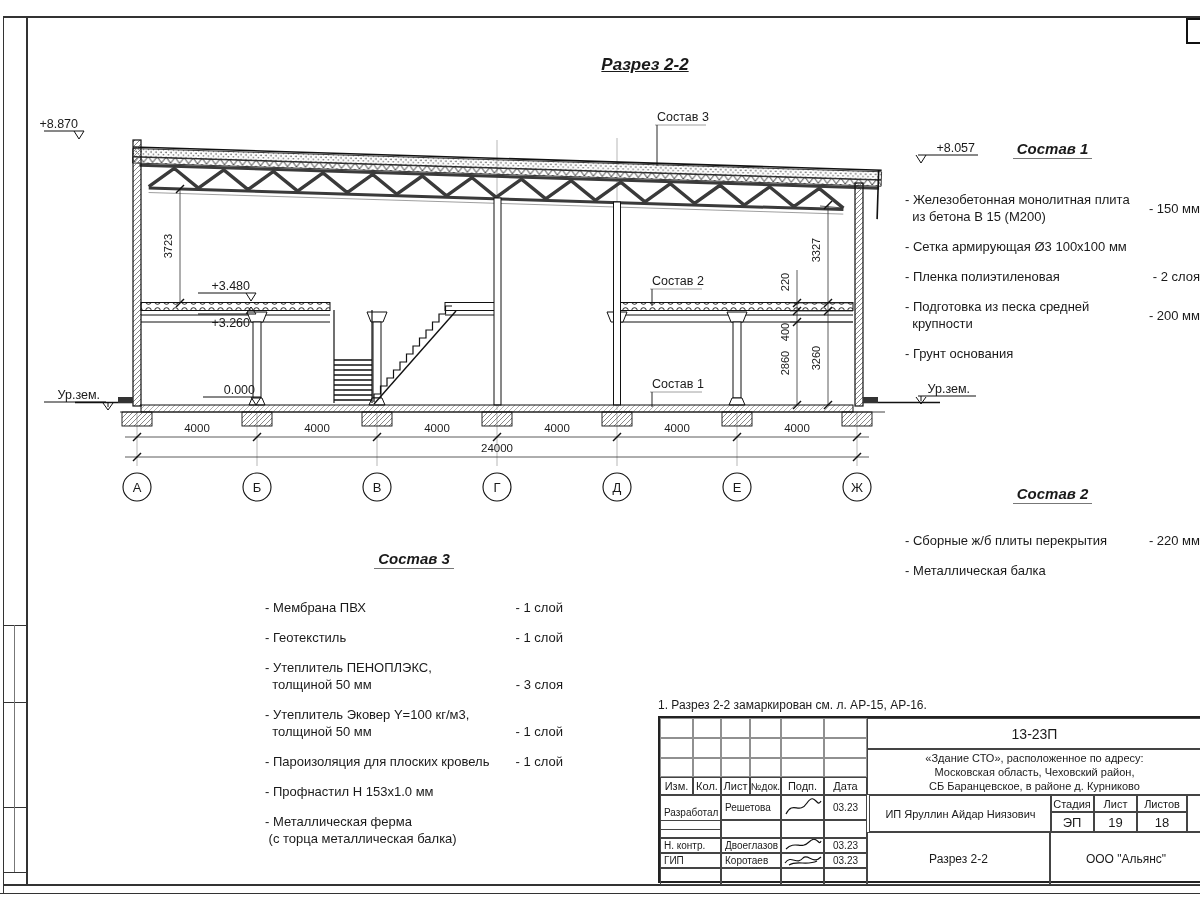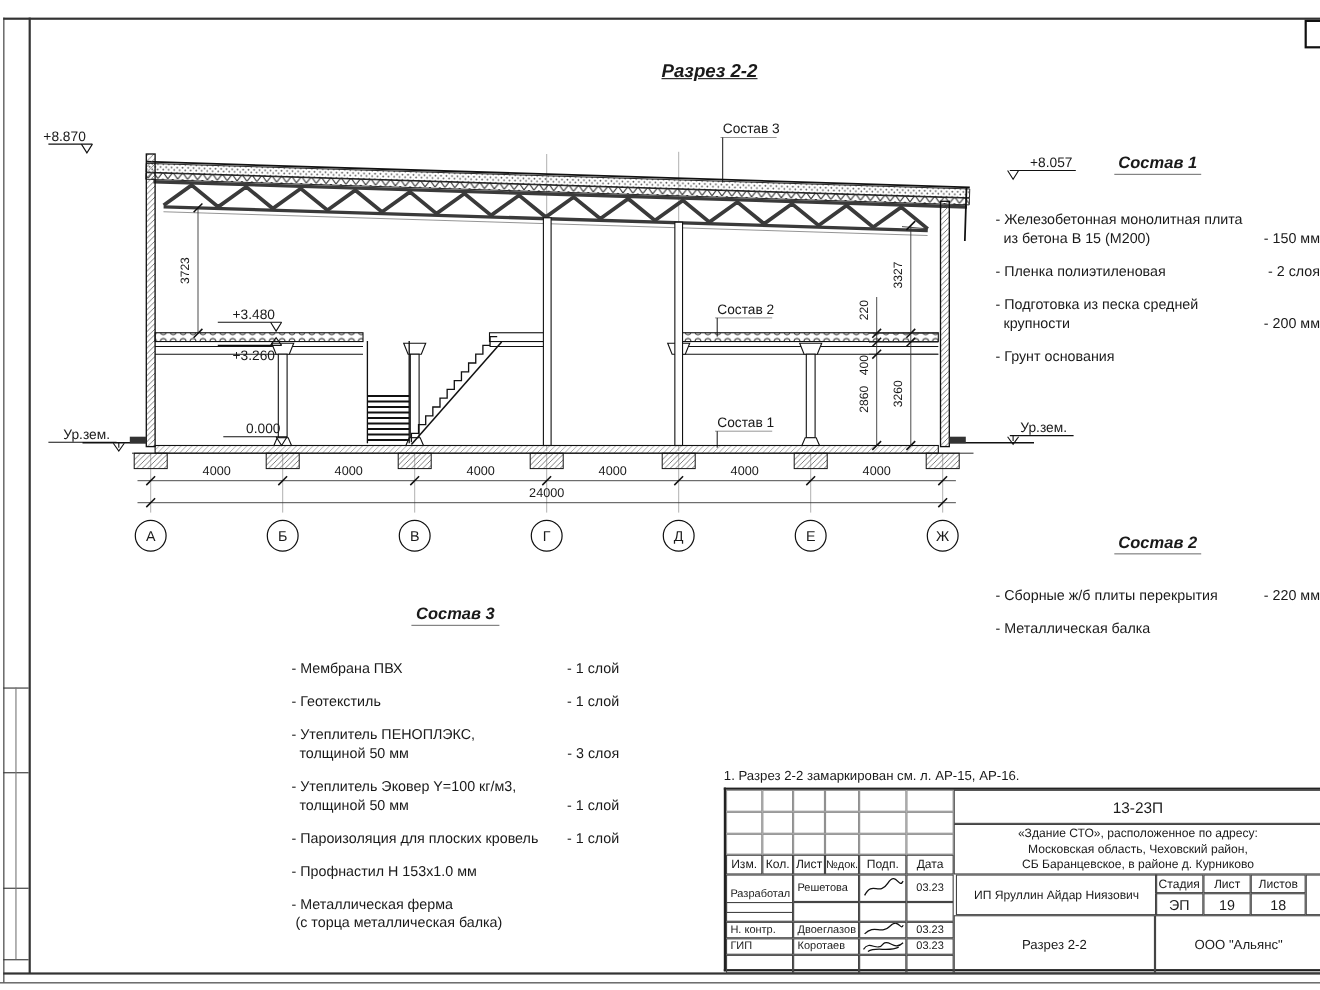--- a/index.html
+++ b/index.html
@@ -4,21 +4,21 @@
 <style>
   html,body{margin:0;padding:0;background:#fff;}
   body{font-family:"Liberation Sans", sans-serif;color:#1a1a1a;}
   #sheet{position:relative;width:1200px;height:900px;background:#fff;overflow:hidden;}
   .abs{position:absolute;}
   .hline{position:absolute;background:#333;height:1px;}
   .vline{position:absolute;background:#333;width:1px;}
   .drawing-title{font-size:17px;font-style:italic;font-weight:bold;text-decoration:underline;text-align:center;}
   .sostav-header{font-size:15px;font-style:italic;font-weight:bold;border-bottom:1px solid #777;display:inline-block;padding:0 4px 1px 4px;}
   .sostav-list{position:absolute;}
-  .sostav-row{display:flex;justify-content:space-between;align-items:flex-end;margin-bottom:13px;font-size:13px;line-height:17px;}
+  .sostav-row{display:flex;justify-content:space-between;align-items:center;margin-bottom:13px;font-size:13px;line-height:17px;}
   .item-label{white-space:pre-line;}
   .item-qty{white-space:nowrap;padding-left:10px;}
   .note-text{font-size:12px;}
   
   .tb{position:absolute;left:658px;top:716px;width:542px;height:167px;border:2px solid #222;border-right:none;box-sizing:border-box;font-size:11px;}
   .tb .cell{position:absolute;box-sizing:border-box;border:1px solid #444;display:flex;align-items:center;justify-content:center;text-align:center;overflow:hidden;}
   .tb .gray{border-color:#909090;}
   .tb .left-label{justify-content:flex-start;padding-left:3px;}
   .small{font-size:10px;}
   svg text{font-family:"Liberation Sans", sans-serif;fill:#1a1a1a;}
@@ -257,20 +257,24 @@
     </g>
   </g>
 </svg>
 
 <div class="sostav-list" style="left:905px;top:140px;width:295px;">
   <div style="text-align:center;margin-bottom:32px;"><span class="sostav-header">Состав 1</span></div>
   <div class="sostav-row">
         <span class="item-label">- Железобетонная  монолитная плита
 &nbsp;&nbsp;из бетона В 15 (М200)</span>
         <span class="item-qty">- 150 мм</span>
+      </div>
+  <div class="sostav-row">
+        <span class="item-label">- Сетка армирующая Ø3 100х100 мм</span>
+        <span class="item-qty"></span>
       </div>
   <div class="sostav-row">
         <span class="item-label">- Пленка полиэтиленовая</span>
         <span class="item-qty">-  2 слоя</span>
       </div>
   <div class="sostav-row">
         <span class="item-label">- Подготовка из песка средней
 &nbsp;&nbsp;крупности</span>
         <span class="item-qty">- 200 мм</span>
       </div>

